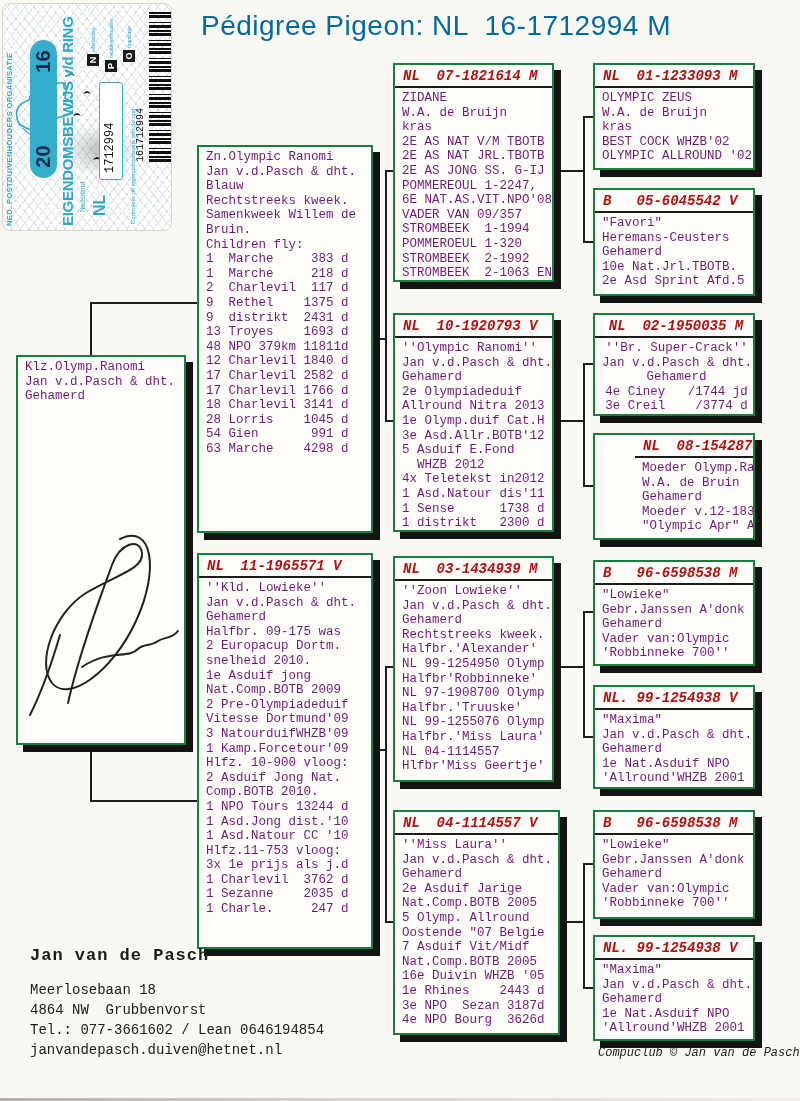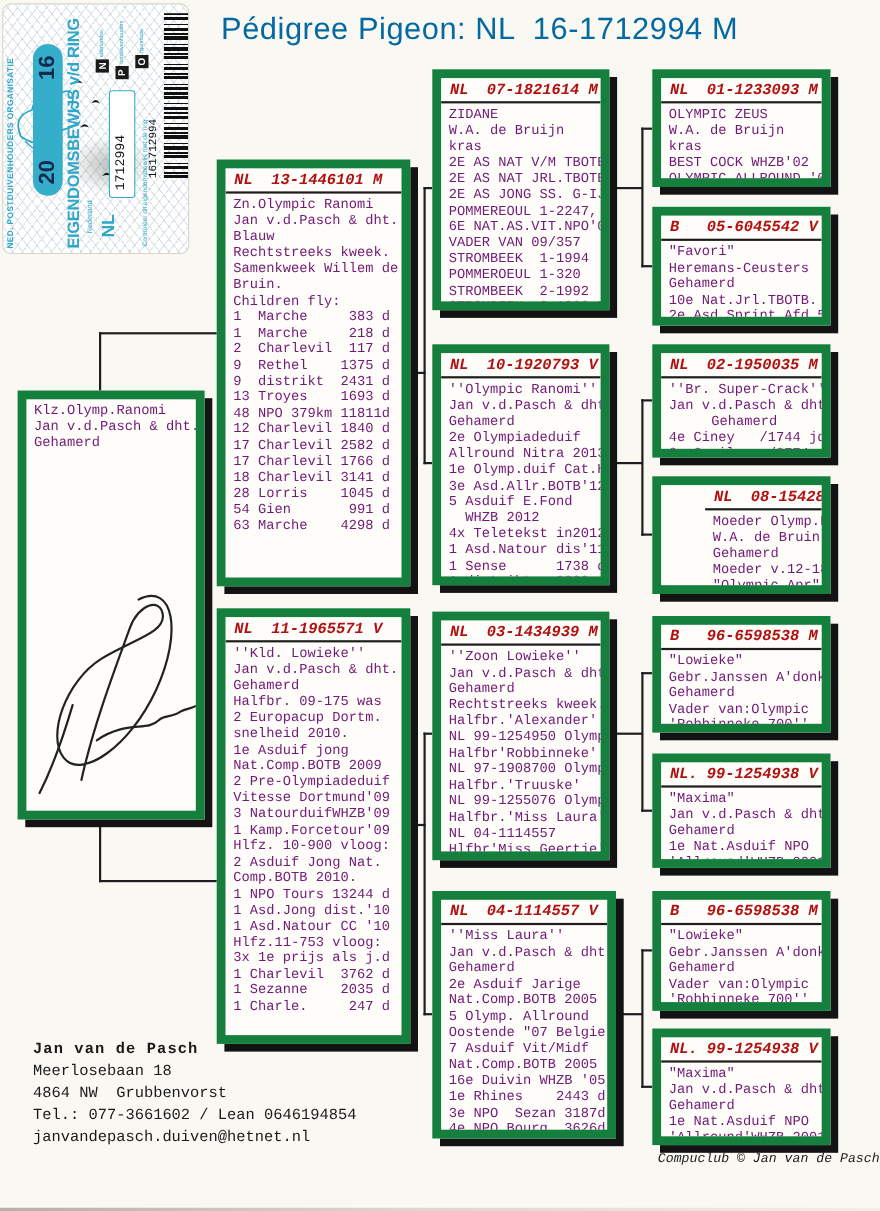--- a/index.html
+++ b/index.html
@@ -9,36 +9,36 @@
     font-family:"Liberation Mono","DejaVu Sans Mono",monospace;
     color:#1a1a1a;
   }
   .title{
     position:absolute;left:201px;top:10px;
     font-family:"Liberation Sans","DejaVu Sans",sans-serif;
     font-size:28px;letter-spacing:.5px;color:#0369a1;white-space:pre;
   }
   
   .pbox{
-    position:absolute;background:#fefdf9;border:8px solid #15803d;
+    position:absolute;background:#fefdf9;border:2px solid #15803d;
     box-shadow:7px 7px 0 #131313;box-sizing:border-box;overflow:hidden;
   }
   .pbox .hd{
     font-weight:bold;font-style:italic;color:#b01212;
     font-size:14px;white-space:pre;
     padding:3px 4px 2px 8px;border-bottom:2px solid #1c1c1c;
   }
   .pbox .bd{
     white-space:pre;font-size:12.5px;line-height:14.6px;
     padding:3px 2px 0 7px;color:#701a75;
   }
   .ln{position:absolute;background:#1e1e1e;}
   
   .owner{position:absolute;left:30px;top:946px;}
-  .owner .nm{font-weight:bold;font-size:14px;letter-spacing:1px;margin-bottom:2px;}
+  .owner .nm{font-weight:bold;font-size:17px;letter-spacing:1px;margin-bottom:15px;}
   .owner .al{font-size:14px;line-height:20px;white-space:pre;}
   .credit{
     position:absolute;left:598px;top:1046px;width:200px;
     font-style:italic;font-size:12px;text-align:center;white-space:nowrap;
   }
   
   .sticker{
     position:absolute;left:2px;top:3px;width:168px;height:226px;
     background:
       repeating-linear-gradient(52deg, rgba(110,140,155,.22) 0 1px, transparent 1px 7px),
@@ -160,21 +160,20 @@
 Jan v.d.Pasch &amp; dht.
 Gehamerd</div>
   <svg class="sig" width="158" height="210" viewBox="0 0 158 210">
     <path d="M96 22 C128 6 136 52 112 104 C88 156 44 186 28 166 C12 146 30 96 62 76 C92 58 120 52 118 36 C116 20 96 26 88 48 C78 76 56 132 44 186" fill="none" stroke="#222" stroke-width="2" stroke-linecap="round"></path>
     <path d="M36 118 C26 152 14 182 6 198" fill="none" stroke="#222" stroke-width="2" stroke-linecap="round"></path>
     <path d="M58 150 C84 132 104 142 114 132 C120 126 126 130 134 124 C140 120 148 122 154 114" fill="none" stroke="#222" stroke-width="2" stroke-linecap="round"></path>
   </svg>
 </div>
 
 <div class="pbox" style="left:197px;top:145px;width:176px;height:388px;">
-  <div class="hd">NL  13-1446101 M</div>
   <div class="bd">Zn.Olympic Ranomi
 Jan v.d.Pasch &amp; dht.
 Blauw
 Rechtstreeks kweek.
 Samenkweek Willem de
 Bruin.
 Children fly:
 1  Marche     383 d
 1  Marche     218 d
 2  Charlevil  117 d

